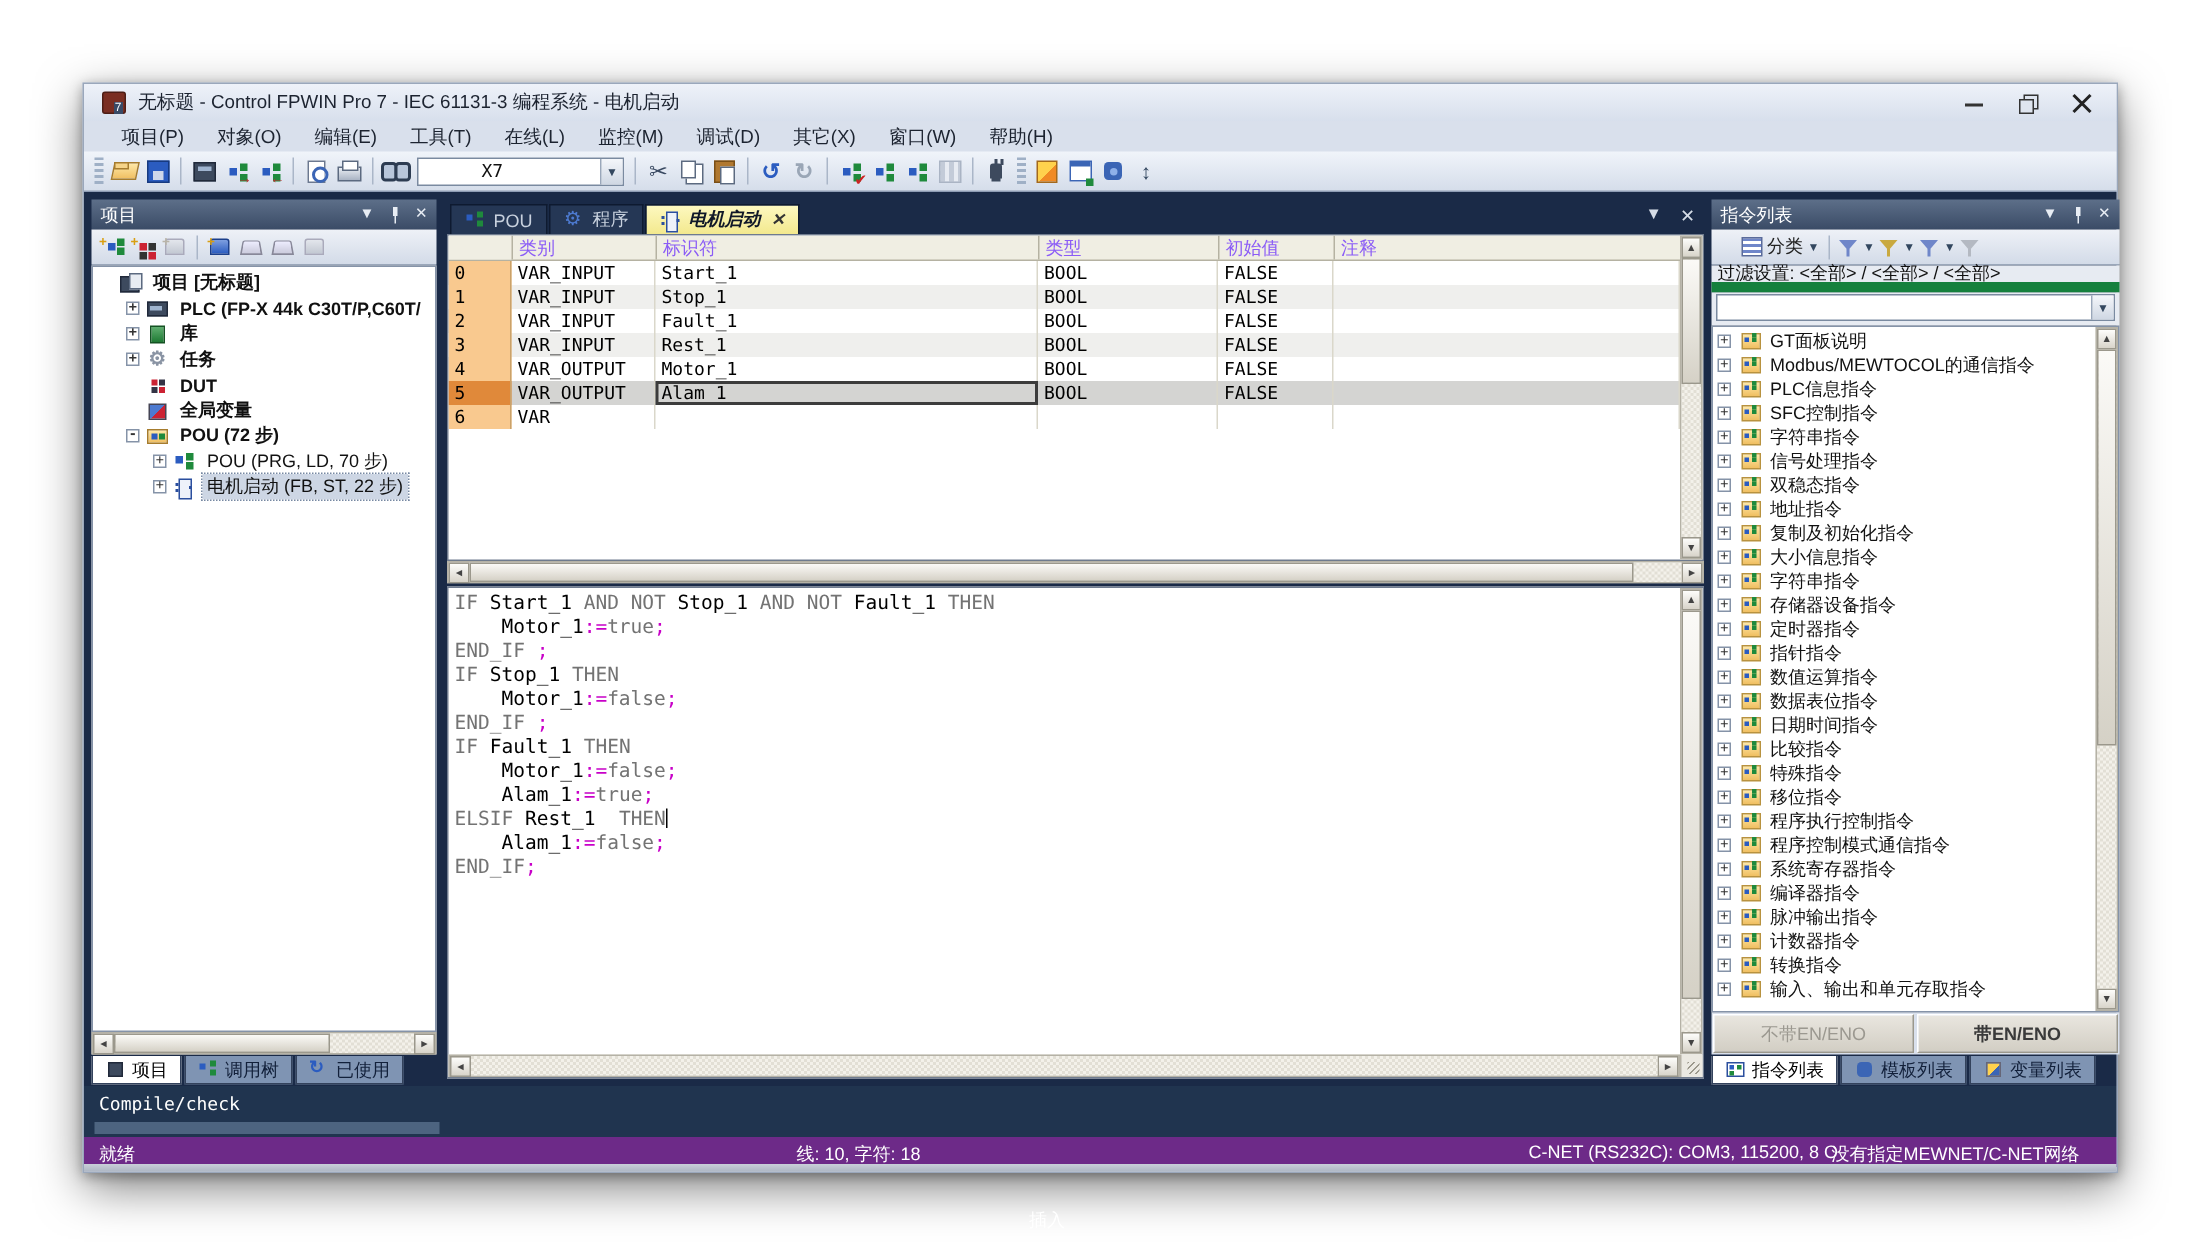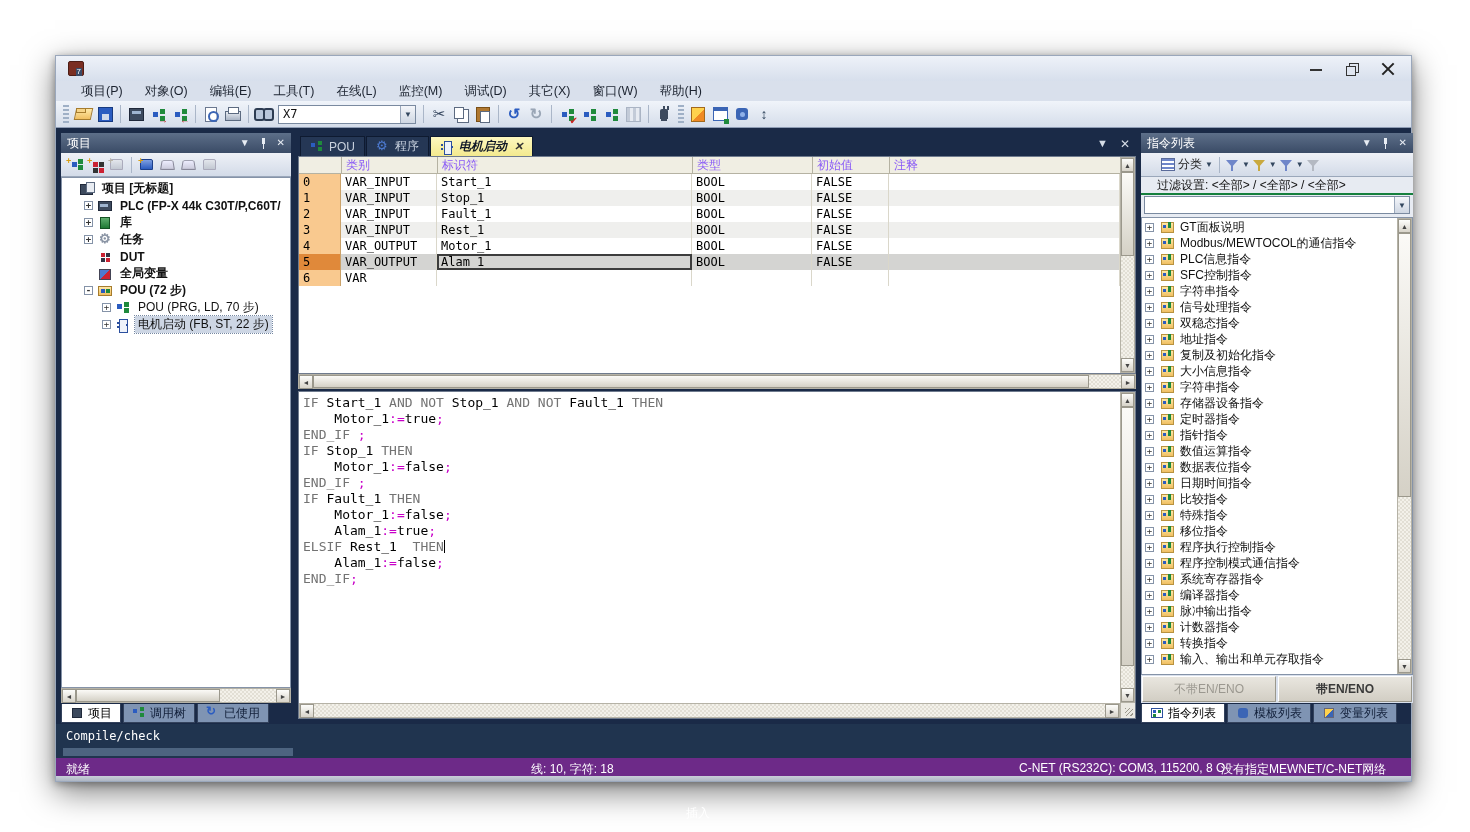--- a/index.html
+++ b/index.html
@@ -53,21 +53,21 @@
   .i-check::after { content:"\2714"; position:absolute; right:-1px; bottom:-2px; font-size:10px; color:#c22; }
   .i-gridg::before { content:""; width:13px; height:13px; background:repeating-linear-gradient(90deg,#c3cbd8 0 3px,#e7ebf2 3px 6px), repeating-linear-gradient(#c3cbd8 0 3px,#e7ebf2 3px 6px); border:1px solid #aab4c4; }
   .i-plug::before { content:""; width:8px; height:10px; background:#3d4a5e; border-radius:2px 2px 0 0; box-shadow:0 3px 0 -1px #3d4a5e; }
   .i-plug::after { content:""; position:absolute; top:1px; width:2px; height:4px; background:#3d4a5e; box-shadow:4px 0 0 #3d4a5e; }
   .i-note::before { content:""; width:12px; height:13px; background:linear-gradient(135deg,#ffd24d 55%,#f08a24 55%); border:1px solid #a3691c; }
   .i-pouwin::before { content:""; width:13px; height:12px; background:#fff; border:1px solid #3b65b5; box-shadow:inset 0 3px 0 #3b65b5; }
   .i-pouwin::after { content:""; position:absolute; right:1px; bottom:0; width:5px; height:5px; background:#1f8a3c; }
   .i-puzzle::before { content:""; width:12px; height:12px; background:#3b65b5; border-radius:3px; }
   .i-puzzle::after { content:""; position:absolute; width:5px; height:5px; background:#8fb0e8; border-radius:50%; }
   .i-sort::before { content:"\2195"; font-size:14px; font-weight:bold; color:#33475f; }
-  .tb-combo { width:138px; height:19px; background:#fff; border:1px solid #7a8aa0; display:flex; align-items:center; margin:0 3px; }
+  .tb-combo { width:138px; height:19px; background:#fff; border:1px solid #7a8aa0; display:flex; align-items:center; margin:0 3px;padding-left:38px; }
   .tb-combo .val { flex:1; font-size:12px; font-family:"DejaVu Sans Mono",monospace; padding-left:4px; color:#111; }
   .combo-btn { width:15px; height:100%; background:linear-gradient(#f4f6fa,#cfd7e3); border-left:1px solid #9aa7ba; display:flex; align-items:center; justify-content:center; font-size:8px; color:#33475f; }
 
   
   .main { position:absolute; left:0; right:0; top:72px; height:596px; background:#1a2a47; }
 
   .panel { position:absolute; display:flex; flex-direction:column; }
   .panel-header { height:20px; background:linear-gradient(#5d6f89,#3a4b66); color:#fff; font-size:12px; display:flex; align-items:center; padding:0 6px; }
   .ph-icons { margin-left:auto; display:flex; gap:9px; align-items:center; color:#e8edf4; }
   .ph-ic { font-size:10px; line-height:10px; }
@@ -157,37 +157,37 @@
   .mono { font-family:"DejaVu Sans Mono",monospace; }
   .grow.r-alt { background:#efefed; }
   .grow.r-sel { background:#d4d4d2; }
   .grow.r-sel .c-num { background:#e0893a; }
   .cell-sel { outline:2px solid #3c3c3c; outline-offset:-2px; background:#d4d4d2; }
 
   .splitbar { height:2px; background:#1a2a47; }
   .codewrap { flex:1; display:flex; flex-direction:column; background:#fff; border:1px solid #6f7b8e; }
   .code-body { flex:1; display:flex; overflow:hidden; }
   .code { flex:1; padding:3px 0 0 4px; font-family:"DejaVu Sans Mono",monospace; font-size:13px; line-height:16px; white-space:pre; color:#000; }
-  .tk-k { color:#737373; } .tk-o { color:#c800c8; } .tk-l { color:#000000; } .tk-p { color:#000; }
+  .tk-k { color:#737373; } .tk-o { color:#c800c8; } .tk-l { color:#737373; } .tk-p { color:#000; }
   .caret { display:inline-block; width:1px; height:13px; background:#000; vertical-align:-2px; }
   .corner { width:15px; height:15px; background:#ebe9e2; border-left:1px solid #b5b2a6; position:relative; }
   .corner::after { content:""; position:absolute; right:2px; bottom:2px; width:8px; height:8px;
       background:repeating-linear-gradient(135deg,#9b988c 0 1px,transparent 1px 3px); }
 
   
   .right-panel { left:1085px; top:5px; width:272px; bottom:0; }
   .instr-toolbar { height:24px; background:linear-gradient(#eef1f7,#d3dbe8); border-bottom:1px solid #9aa7ba; display:flex; align-items:center; gap:3px; padding-left:20px; font-size:12px; color:#222; }
   .cls-icon { width:14px; height:13px; background:repeating-linear-gradient(#6f86c9 0 2px,#fff 2px 4px); border:1px solid #5a6b9a; }
   .dd-arrow { font-size:8px; color:#33475f; }
   .funnel { width:13px; height:12px; position:relative; }
   .funnel::before { content:""; position:absolute; left:0; top:1px; border-left:6px solid transparent; border-right:6px solid transparent; border-top:7px solid #6f86c9; }
   .funnel::after { content:""; position:absolute; left:5px; top:7px; width:2px; height:5px; background:#6f86c9; }
   .funnel.gold::before { border-top-color:#c9a93f; } .funnel.gold::after { background:#c9a93f; }
   .funnel.gray::before { border-top-color:#b4b9c2; } .funnel.gray::after { background:#b4b9c2; }
-  .filter-row { height:18px; background:#e7ebf2; font-size:12px; color:#111; display:flex; align-items:center; padding-left:16px; border-bottom:2px solid #15803d; }
+  .filter-row { height:18px; background:#e7ebf2; font-size:12px; color:#111; display:flex; align-items:center; padding-left:4px; border-bottom:7px solid #15803d; }
   .combo-row { height:22px; background:#e7ebf2; padding:1px 3px 2px; }
   .combo { height:18px; background:#fff; border:1px solid #7a8aa0; display:flex; }
   .combo .val { flex:1; } 
   .instr-body { flex:1; display:flex; background:#fff; border:1px solid #8593a8; overflow:hidden; }
   .instr-list { flex:1; padding-top:1px; overflow:hidden; }
   .irow { height:16px; display:flex; align-items:center; font-size:12px; color:#111; white-space:nowrap; }
   .irow .exp { margin:0 6px 0 3px; }
   .iicon { width:15px; height:13px; position:relative; margin-right:5px; flex:none; }
   .iicon::before { content:""; position:absolute; inset:1px 1px; background:linear-gradient(#ffe9a8,#f0bf62); border:1px solid #b8923f; }
   .iicon::after { content:""; position:absolute; left:3px; top:4px; width:3px; height:3px; background:#2b5cc0; box-shadow:5px 0 0 #1f8a3c, 5px -3px 0 #1f8a3c; }
@@ -204,20 +204,21 @@
   .st-ready { left:10px; } .st-line { left:475px; } .st-ins { left:630px;margin-top:44px; } .st-comm { left:963px; } .st-net { left:1165px; }
   .bottomstrip { position:absolute; left:0; right:0; bottom:0; height:5px; background:linear-gradient(#c9cfd9,#aeb6c3); }
 </style>
 </head>
 <body>
 
 <div class="window">
 
   <div class="titlebar">
     <span class="appicon"></span>
+    <span class="title-text">无标题 - Control FPWIN Pro 7 - IEC 61131-3 编程系统 - 电机启动</span>
     <span class="win-controls">
       <span class="win-btn wb-min"></span>
       <span class="win-btn wb-res"></span>
       <span class="win-btn wb-close"></span>
     </span>
   </div>
 
   <div class="menubar" id="menubar">
       <span class="menu-item">项目(P)</span>
       <span class="menu-item">对象(O)</span>

